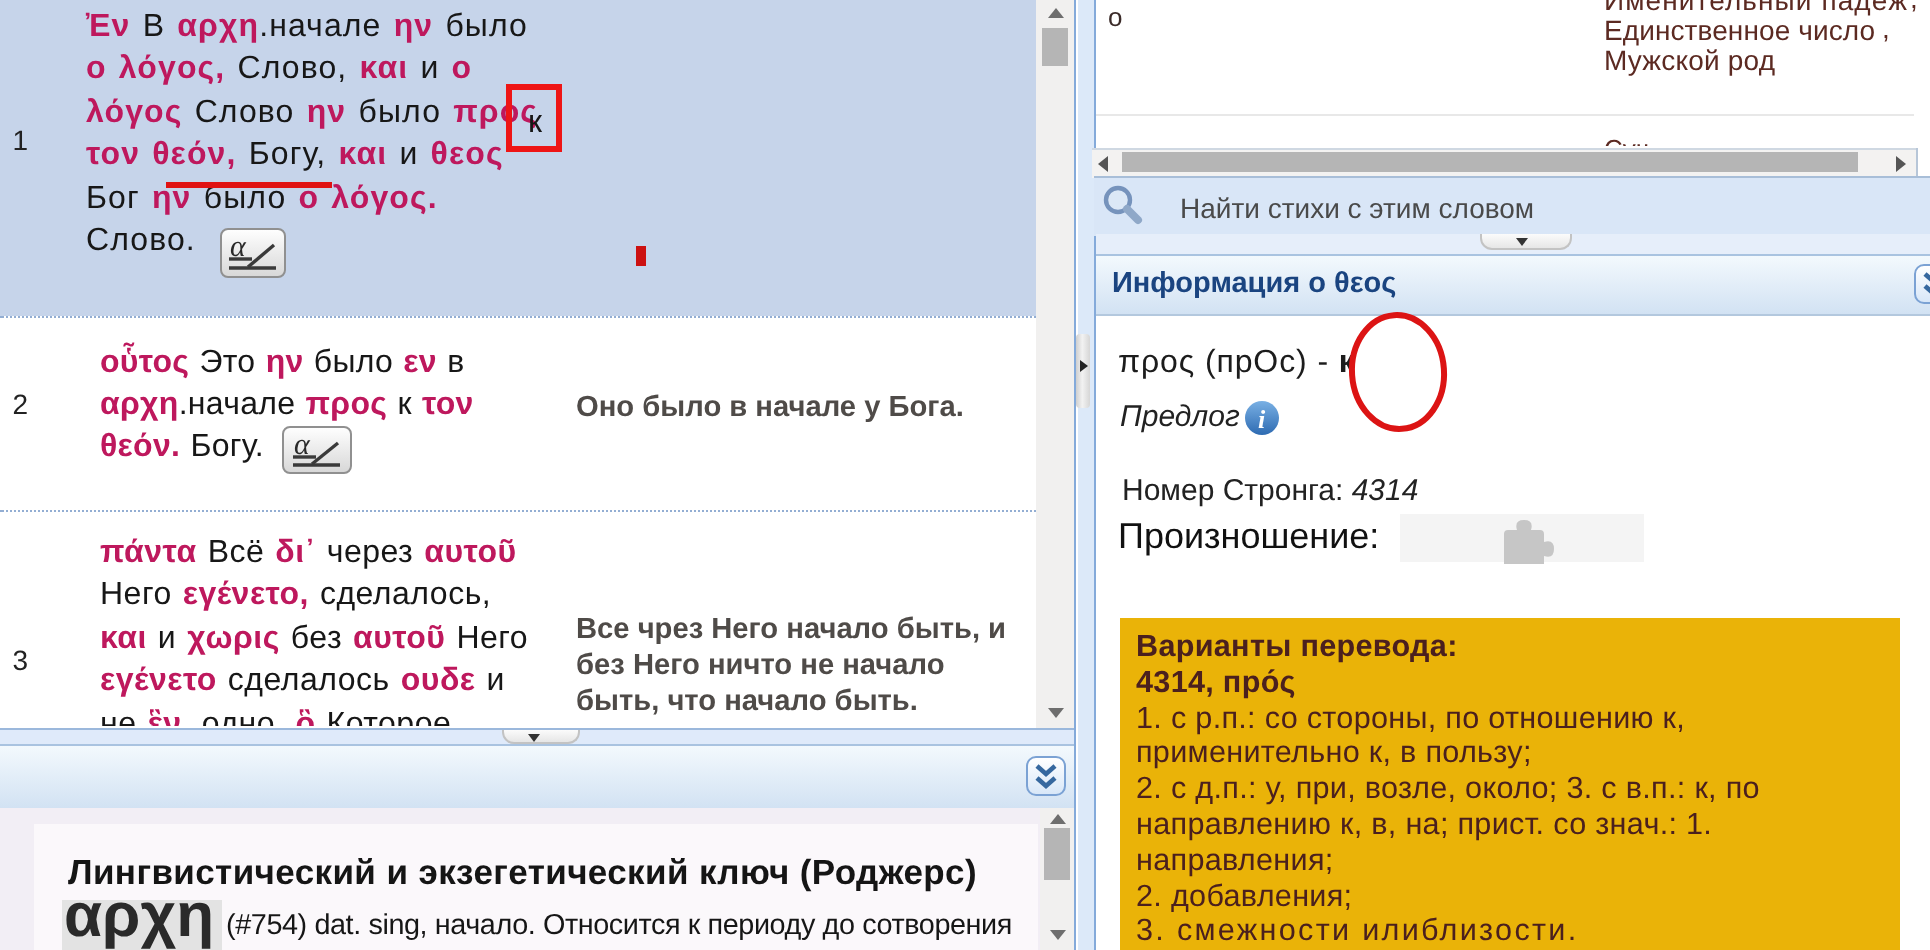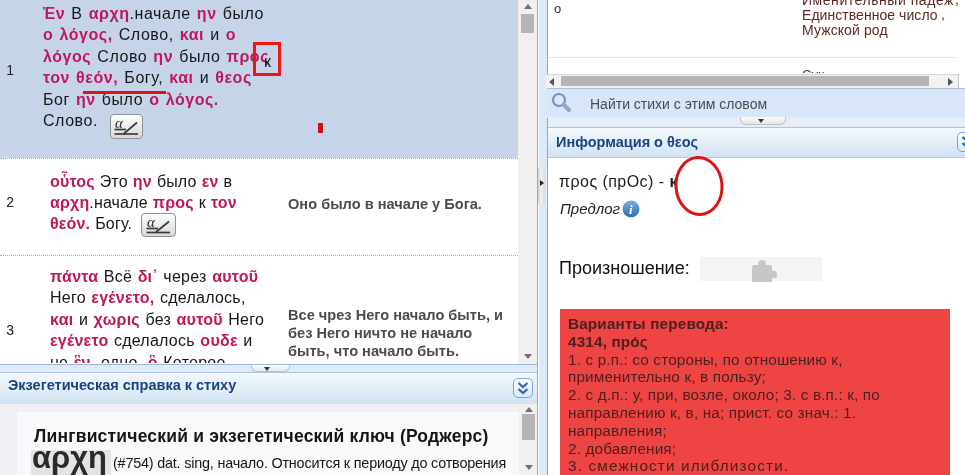--- a/index.html
+++ b/index.html
@@ -17,21 +17,21 @@
 .hdrtxt{font-size:14.5px;font-weight:bold;color:#1a4480;}
 .sbtrack{background:#f1f0ef;}
 .thumb{background:#b5b5b5;}
 .tri-up{width:0;height:0;border-left:4px solid transparent;border-right:4px solid transparent;border-bottom:5px solid #6e6e6e;}
 .tri-dn{width:0;height:0;border-left:4px solid transparent;border-right:4px solid transparent;border-top:5px solid #6e6e6e;}
 .tri-lf{width:0;height:0;border-top:4px solid transparent;border-bottom:4px solid transparent;border-right:5px solid #555;}
 .tri-rt{width:0;height:0;border-top:4px solid transparent;border-bottom:4px solid transparent;border-left:5px solid #555;}
 .tab{background:linear-gradient(#fbfbfb,#e6e6e6);border:1px solid #c3c3c3;border-top:none;border-radius:0 0 6px 6px;}
 .abtn{border:1px solid #909090;border-radius:4px;background:linear-gradient(#fefefe,#d8d8d8);}
 .chevbtn{border:1px solid #7ba2d4;border-radius:5px;background:linear-gradient(#ffffff,#d8e7f8);}
-.pink{background:#ef4444;color:#4b201e;font-size:15.3px;line-height:17.8px;letter-spacing:0.15px;}
+.pink{background:#eab308;color:#4b201e;font-size:15.3px;line-height:17.8px;letter-spacing:0.15px;}
 </style>
 </head>
 <body>
 <div id="app">
 
 <div class="abs" style="left:0;top:0;width:518px;height:158px;background:#c6d4ea;"></div>
 <div class="abs" style="left:0;top:158px;width:518px;border-top:1px dotted #93aed3;"></div>
 <div class="abs" style="left:0;top:255px;width:518px;border-top:1px dotted #93aed3;"></div>
 
 <div class="abs vnum" style="left:0;top:62px;">1</div>
@@ -92,21 +92,20 @@
 <div class="abs sbtrack" style="left:518px;top:0;width:19px;height:364px;"></div>
 <div class="abs tri-up" style="left:524px;top:4px;"></div>
 <div class="abs thumb" style="left:521px;top:14px;width:13px;height:19px;"></div>
 <div class="abs tri-dn" style="left:524px;top:354px;"></div>
 
 <div class="abs" style="left:0;top:364px;width:538px;height:8px;background:#dfeafa;border-top:1px solid #9bb8dc;"></div>
 <div class="abs tab" style="left:251px;top:365px;width:37px;height:6px;"></div>
 <div class="abs tri-dn" style="left:264px;top:366.5px;border-left-width:3.5px;border-right-width:3.5px;border-top-width:4px;border-top-color:#333;"></div>
 
 <div class="abs hdr" style="left:0;top:372px;width:538px;height:31px;"></div>
-<div class="abs hdrtxt" style="left:8px;top:377px;">Экзегетическая справка к стиху</div>
 <div class="abs chevbtn" style="left:513px;top:378px;width:18px;height:18px;">
 <svg width="18" height="18" style="position:absolute;left:0;top:0;">
 <path d="M4.5 4 L9 8 L13.5 4" fill="none" stroke="#36689f" stroke-width="2.3"></path>
 <path d="M4.5 10 L9 14 L13.5 10" fill="none" stroke="#36689f" stroke-width="2.3"></path>
 </svg>
 </div>
 
 <div class="abs" style="left:0;top:404px;width:538px;height:71px;background:#f2eef5;"></div>
 <div class="abs" style="left:17px;top:412px;width:502px;height:63px;background:#fbf8fb;"></div>
 <div class="abs" style="left:34px;top:426px;font-size:17.5px;letter-spacing:0.2px;font-weight:bold;color:#151515;white-space:nowrap;">Лингвистический и экзегетический ключ (Роджерс)</div>
@@ -173,20 +172,21 @@
 <defs>
         <linearGradient id="ig" x1="0" y1="0" x2="0" y2="1">
           <stop offset="0" stop-color="#79b0e4"></stop>
           <stop offset="1" stop-color="#2e6bb2"></stop>
         </linearGradient>
       </defs>
 <circle cx="9" cy="9" r="8.5" fill="url(#ig)"></circle>
 <text x="7" y="14" font-size="13" font-style="italic" font-weight="bold" fill="#fff" font-family="Liberation Serif,serif">i</text>
 </svg>
 
+<div class="abs" style="left:561px;top:237px;font-size:15px;color:#222;white-space:nowrap;">Номер Стронга: <i>4314</i></div>
 <div class="abs" style="left:559px;top:258px;font-size:18px;color:#111;white-space:nowrap;">Произношение:</div>
 <div class="abs" style="left:700px;top:257px;width:122px;height:24px;background:#f4f4f4;"></div>
 <svg class="abs" width="28" height="24" style="left:749px;top:258px;">
 <path fill="#c6c6c6" d="M3 9 q0 -2 2 -2 h4.5 q-1.5 -5 3.5 -5 t3.5 5 H21 q2 0 2 2 v4 q5 -1.5 5 3.5 t-5 3.5 v4 q0 2 -2 2 h-16 q-2 0 -2 -2 z"></path>
 </svg>
 
 <div class="abs pink" style="left:560px;top:309px;width:390px;height:166px;padding:6px 0 0 8px;box-sizing:border-box;">
 <b>Варианты перевода:<br>4314, про́ς</b><br>
 1. с р.п.: со стороны, по отношению к,<br>
 применительно к, в пользу;<br>

